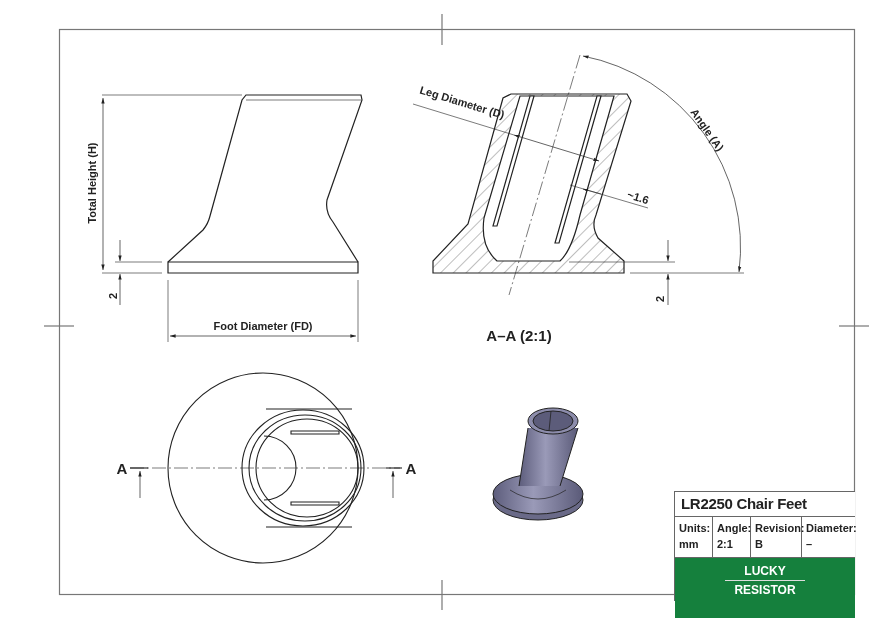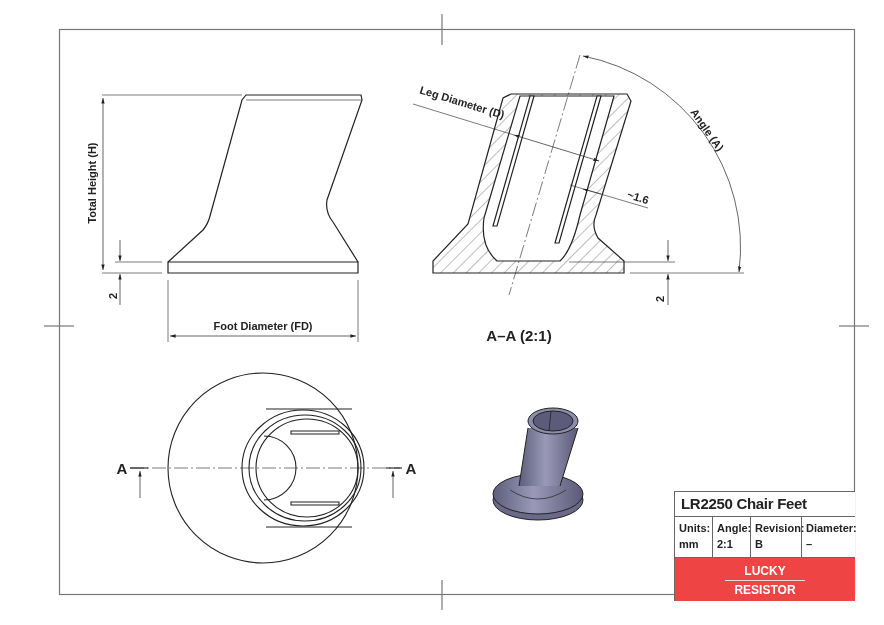--- a/index.html
+++ b/index.html
@@ -4,21 +4,21 @@
 <style>
   html, body { margin: 0; padding: 0; background: #ffffff; }
   body { width: 884px; height: 625px; position: relative; overflow: hidden; font-family: "Liberation Sans", sans-serif; }
   #sheet { position: absolute; left: 0; top: 0; }
   .lbl { font-family: "Liberation Sans", sans-serif; font-weight: bold; fill: #222; }
   .tb { position: absolute; left: 674px; top: 491px; width: 180px; height: 109px; border: 1px solid #666; border-right: none; border-bottom: none; background: #fff; font-family: Liberation Sans, sans-serif; }
   .tb-title { height: 24px; line-height: 24px; padding-left: 6px; font-size: 15px; font-weight: bold; color: #222; border-bottom: 1px solid #666; letter-spacing: -0.3px; }
   .tb-row { display: flex; height: 40px; border-bottom: 1px solid #666; }
   .tb-cell { border-right: 1px solid #666; padding: 3px 4px; font-size: 11px; font-weight: bold; color: #222; line-height: 16px; box-sizing: border-box; }
   .tb-cell:last-child { border-right: none; }
-  .tb-logo { height: 43px; background: #ef4444; color: #fff; text-align: center; font-weight: bold; font-size: 12px; line-height: 14px; padding-top: 6px; box-sizing: border-box; }
+  .tb-logo { height: 60px; background: #15803d; color: #fff; text-align: center; font-weight: bold; font-size: 12px; line-height: 14px; padding-top: 6px; box-sizing: border-box; }
   .tb-logo .sep { display: block; width: 80px; height: 1px; background: #ddd; margin: 2px auto; }
 </style>
 </head>
 <body>
 
 <svg id="sheet" width="884" height="625" viewBox="0 0 884 625">
   <defs>
     <pattern id="hatch" patternUnits="userSpaceOnUse" width="9" height="9" patternTransform="rotate(45)">
       <line x1="0" y1="0" x2="0" y2="9" stroke="#444" stroke-width="0.7"></line>
     </pattern>

